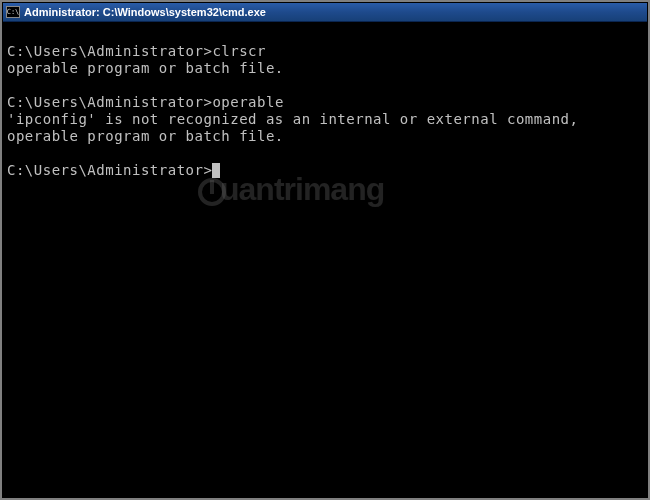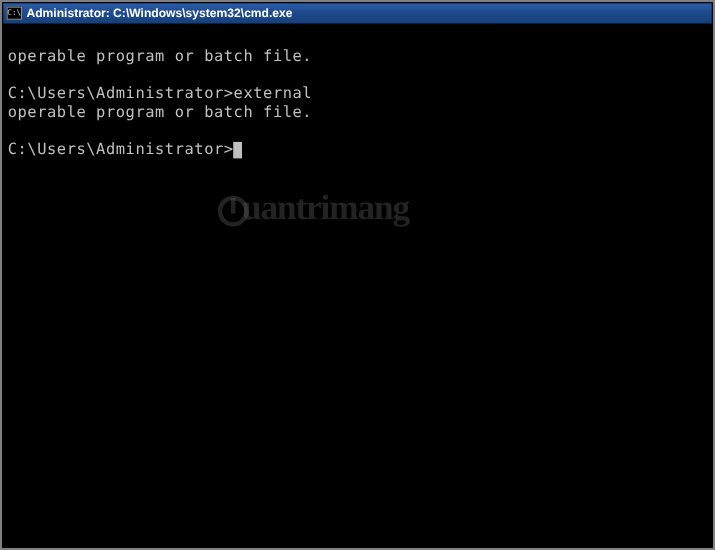--- a/index.html
+++ b/index.html
@@ -77,21 +77,21 @@
       vertical-align: bottom;
       margin-bottom: 1px;
     }
     .blank {
       height: 17px;
     }
     .watermark {
       position: absolute;
       top: 156px;
       left: 195px;
-      font-family: Liberation Serif, serif;
+      font-family: Liberation Sans, sans-serif;
       font-size: 32px;
       font-weight: bold;
       color: rgba(100, 100, 100, 0.35);
       pointer-events: none;
       user-select: none;
       z-index: 10;
       letter-spacing: -1px;
     }
     .watermark-icon {
       display: inline-block;
@@ -120,21 +120,23 @@
   <div class="titlebar">
     <span class="titlebar-icon">C:\</span>
     <span class="titlebar-text">Administrator: C:\Windows\system32\cmd.exe</span>
   </div>
   <div class="terminal">
     <div class="watermark">
       <span class="watermark-icon"></span><span>uantrimang</span>
     </div>
     <div id="terminal-content">
         <div class="blank"></div>
+        <div class="line"><span>C:\Users\Administrator&gt;</span><span>clrscr</span></div>
         <div class="line">operable program or batch file.</div>
         <div class="blank"></div>
-        <div class="line"><span>C:\Users\Administrator&gt;</span><span>external</span></div>
+        <div class="line"><span>C:\Users\Administrator&gt;</span><span>operable</span></div>
+        <div class="line">'ipconfig' is not recognized as an internal or external command,</div>
         <div class="line">operable program or batch file.</div>
         <div class="blank"></div>
         <div class="line"><span>C:\Users\Administrator&gt;</span><span class="cursor"></span></div>
       </div>
   </div>
 </div>
 
 </body></html>

